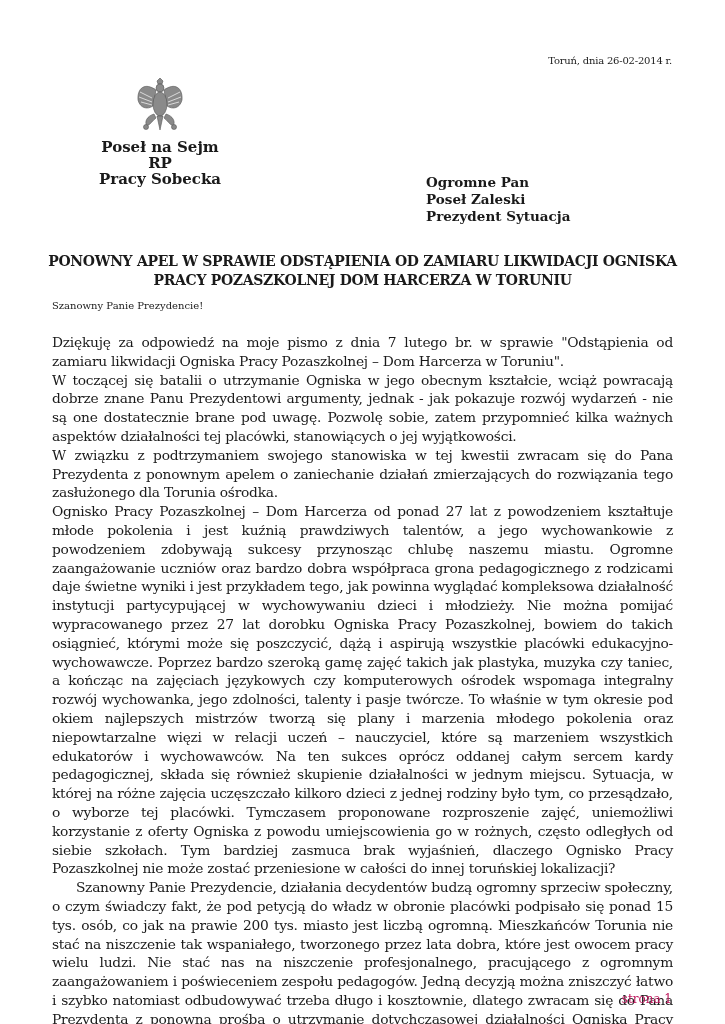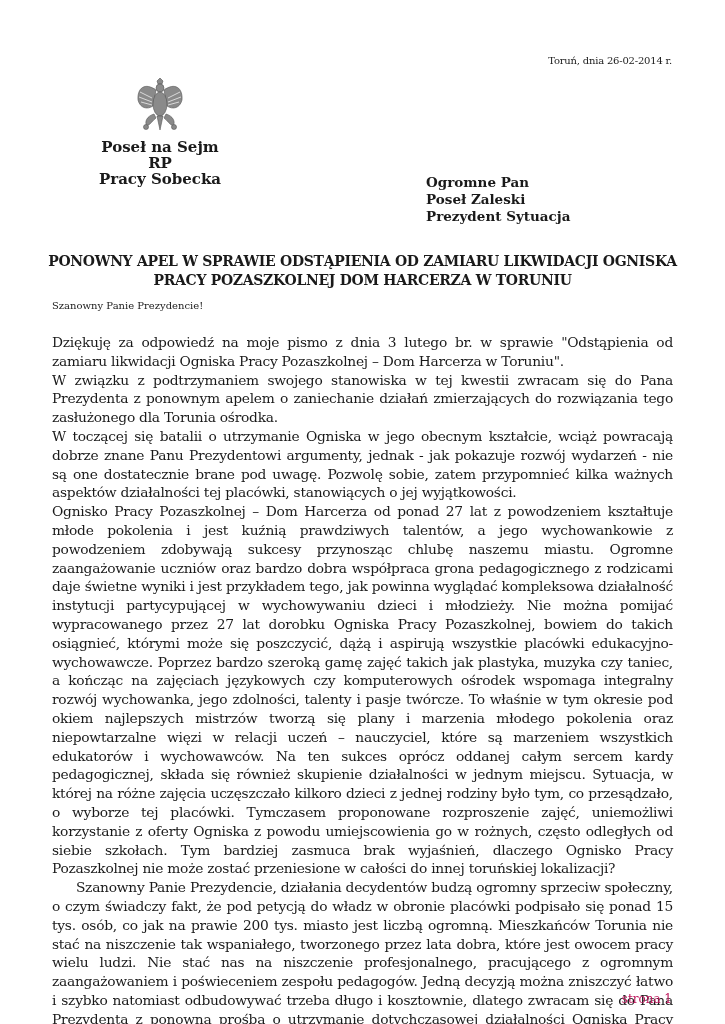--- a/index.html
+++ b/index.html
@@ -67,21 +67,21 @@
   <div>Ogromne Pan</div>
   <div>Poseł Zaleski</div>
   <div>Prezydent Sytuacja</div>
 </div>
 
 <div class="title">PONOWNY APEL W SPRAWIE ODSTĄPIENIA OD ZAMIARU LIKWIDACJI OGNISKA PRACY POZASZKOLNEJ DOM HARCERZA W TORUNIU</div>
 
 <div class="salutation">Szanowny Panie Prezydencie!</div>
 
 <div class="body">
-  <p>Dziękuję za odpowiedź na moje pismo z dnia 3 lutego br. w sprawie "Odstąpienia od zamiaru likwidacji Ogniska Pracy Pozaszkolnej – Dom Harcerza w Toruniu".</p>
+  <p>Dziękuję za odpowiedź na moje pismo z dnia 7 lutego br. w sprawie "Odstąpienia od zamiaru likwidacji Ogniska Pracy Pozaszkolnej – Dom Harcerza w Toruniu".</p>
+  <p>W toczącej się batalii o utrzymanie Ogniska w jego obecnym kształcie, wciąż powracają dobrze znane Panu Prezydentowi argumenty, jednak - jak pokazuje rozwój wydarzeń - nie są one dostatecznie brane pod uwagę. Pozwolę sobie, zatem przypomnieć kilka ważnych aspektów działalności tej placówki, stanowiących o jej wyjątkowości.</p>
   <p>W związku z podtrzymaniem swojego stanowiska w tej kwestii zwracam się do Pana Prezydenta z ponownym apelem o zaniechanie działań zmierzających do rozwiązania tego zasłużonego dla Torunia ośrodka.</p>
-  <p>W toczącej się batalii o utrzymanie Ogniska w jego obecnym kształcie, wciąż powracają dobrze znane Panu Prezydentowi argumenty, jednak - jak pokazuje rozwój wydarzeń - nie są one dostatecznie brane pod uwagę. Pozwolę sobie, zatem przypomnieć kilka ważnych aspektów działalności tej placówki, stanowiących o jej wyjątkowości.</p>
   <p>Ognisko Pracy Pozaszkolnej – Dom Harcerza od ponad 27 lat z powodzeniem kształtuje młode pokolenia i jest kuźnią prawdziwych talentów, a jego wychowankowie z powodzeniem zdobywają sukcesy przynosząc chlubę naszemu miastu. Ogromne zaangażowanie uczniów oraz bardzo dobra współpraca grona pedagogicznego z rodzicami daje świetne wyniki i jest przykładem tego, jak powinna wyglądać kompleksowa działalność instytucji partycypującej w wychowywaniu dzieci i młodzieży. Nie można pomijać wypracowanego przez 27 lat dorobku Ogniska Pracy Pozaszkolnej, bowiem do takich osiągnieć, którymi może się poszczycić, dążą i aspirują wszystkie placówki edukacyjno-wychowawcze. Poprzez bardzo szeroką gamę zajęć takich jak plastyka, muzyka czy taniec, a kończąc na zajęciach językowych czy komputerowych ośrodek wspomaga integralny rozwój wychowanka, jego zdolności, talenty i pasje twórcze. To właśnie w tym okresie pod okiem najlepszych mistrzów tworzą się plany i marzenia młodego pokolenia oraz niepowtarzalne więzi w relacji uczeń – nauczyciel, które są marzeniem wszystkich edukatorów i wychowawców. Na ten sukces oprócz oddanej całym sercem kardy pedagogicznej, składa się również skupienie działalności w jednym miejscu. Sytuacja, w której na różne zajęcia uczęszczało kilkoro dzieci z jednej rodziny było tym, co przesądzało, o wyborze tej placówki. Tymczasem proponowane rozproszenie zajęć, uniemożliwi korzystanie z oferty Ogniska z powodu umiejscowienia go w rożnych, często odległych od siebie szkołach. Tym bardziej zasmuca brak wyjaśnień, dlaczego Ognisko Pracy Pozaszkolnej nie może zostać przeniesione w całości do innej toruńskiej lokalizacji?</p>
   <p style="text-align:right">Szanowny Panie Prezydencie, działania decydentów budzą ogromny sprzeciw społeczny,</p>
   <p>o czym świadczy fakt, że pod petycją do władz w obronie placówki podpisało się ponad 15 tys. osób, co jak na prawie 200 tys. miasto jest liczbą ogromną. Mieszkańców Torunia nie stać na niszczenie tak wspaniałego, tworzonego przez lata dobra, które jest owocem pracy wielu ludzi. Nie stać nas na niszczenie profesjonalnego, pracującego z ogromnym zaangażowaniem i poświeceniem zespołu pedagogów. Jedną decyzją można zniszczyć łatwo i szybko natomiast odbudowywać trzeba długo i kosztownie, dlatego zwracam się do Pana Prezydenta z ponowną prośbą o utrzymanie dotychczasowej działalności Ogniska Pracy Pozaszkolnej – Dom Harcerza w jego obecnym kształcie.</p>
 </div>
 
 <div class="page-num">strona 1</div>
 
 </body></html>

